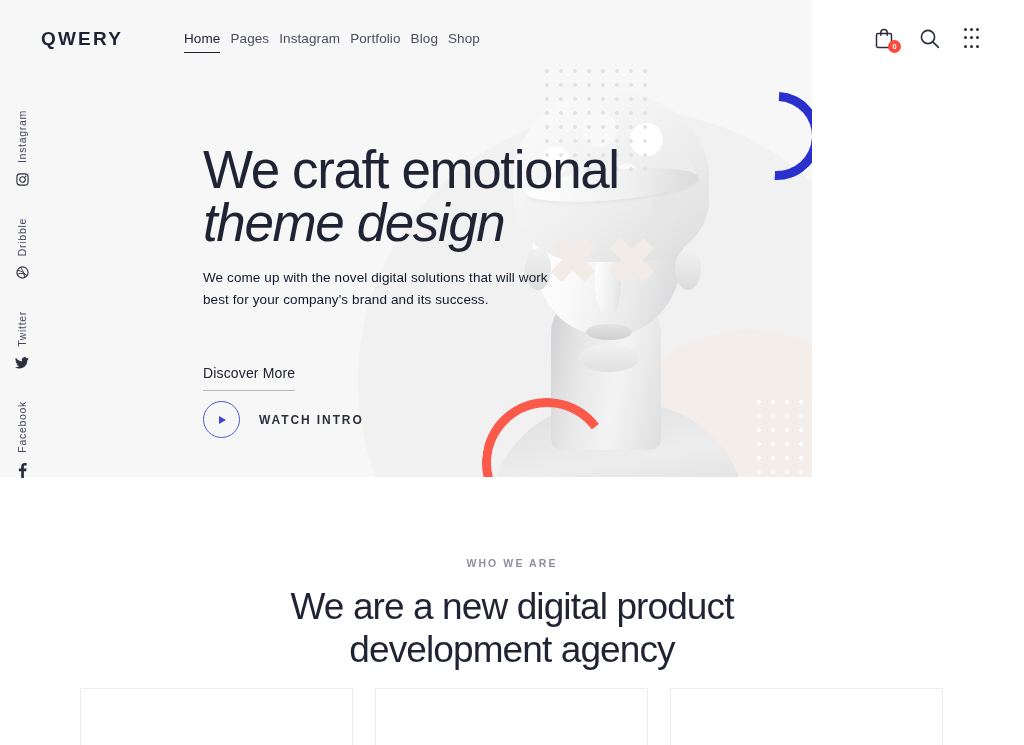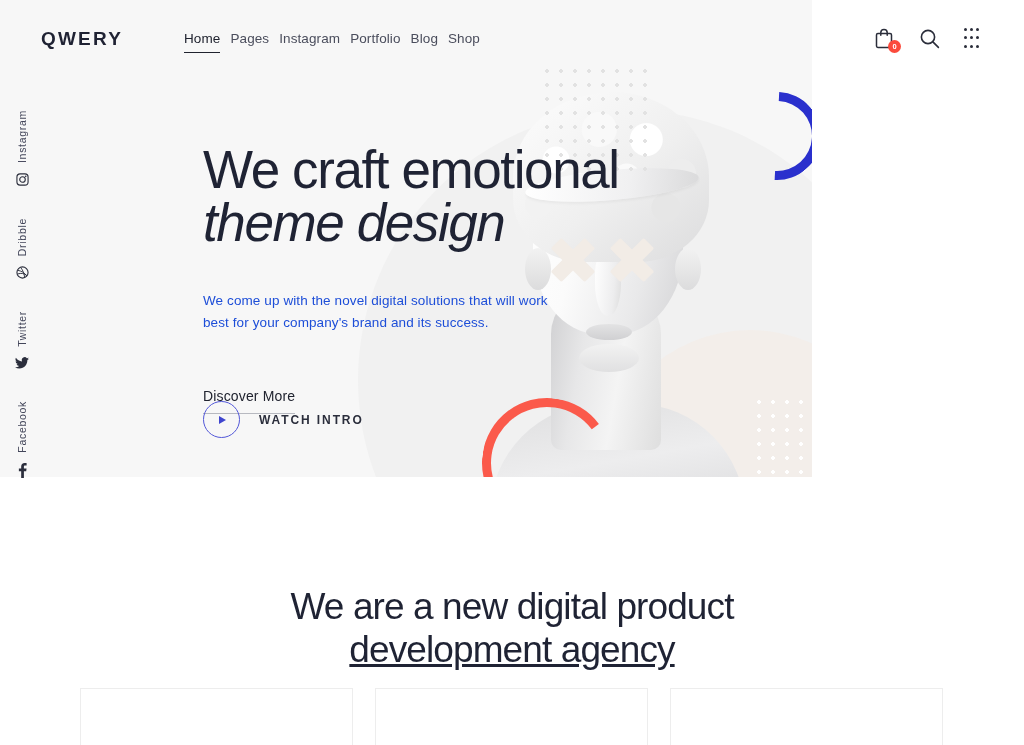--- a/index.html
+++ b/index.html
@@ -168,22 +168,22 @@
   .social-ico { font-size:13px; line-height:1; color:#2b2e3c; }
 
   
   .hero-content { position:absolute; left:203px; top:143px; width:520px; z-index:20; }
   .hero-title {
     font-size:53px; line-height:1.0; font-weight:400;
     letter-spacing:-1.4px; color:#1f2334;
   }
   .hero-title .l2 { display:block;font-style:italic; }
   .hero-sub {
-    margin-top:41px; font-size:13.5px; line-height:1.62;
-    color:#1d4ed8; max-width:370px; letter-spacing:.1px;
+    margin-top:18px; font-size:13.5px; line-height:1.62;
+    color:#0f172a; max-width:370px; letter-spacing:.1px;
   }
   .discover {
     display:inline-block; margin-top:36px;
     font-size:14px; color:#20232f; letter-spacing:.15px;
     padding-bottom:9px; border-bottom:1.4px solid #b7b9c0; cursor:pointer;
   }
   .watch { position:absolute; left:203px; top:401px; display:flex; align-items:center; gap:19px; z-index:20; cursor:pointer; }
   .watch-circle {
     width:37px; height:37px; border-radius:50%;
     border:1.5px solid #5257d8; display:flex; align-items:center; justify-content:center;
@@ -199,21 +199,21 @@
   .section2 { position:absolute; left:0; top:477px; width:1024px; height:268px; background:#fff; }
   .eyebrow {
     position:absolute; left:0; top:80px; width:1024px; text-align:center;
     font-size:10.5px; font-weight:700; letter-spacing:2.1px; color:#8d909c;
   }
   .sec-title {
     position:absolute; left:0; top:108px; width:1024px; text-align:center;
     font-size:37px; line-height:1.17; font-weight:400;
     letter-spacing:-0.9px; color:#1f2334;
   }
-  .sec-title .l2 { display:block;text-decoration:underline; }
+  .sec-title .l2 { display:block; }
 
   
   .cards { position:absolute; left:80px; top:688px; width:864px; display:flex; gap:22px; }
   .card {
     width:273px; height:120px; border:1px solid #ededed; background:#fff;
     position:relative; cursor:pointer;
   }
   .card-icon {
     position:absolute; left:50%; transform:translateX(-50%); bottom:-8px;
     color:#4f54d6; font-size:17px; line-height:1;
@@ -345,20 +345,21 @@
       <span class="social-ico">
         <svg width="9" height="15" viewBox="0 0 9 15" fill="#2b2e3c" aria-hidden="true">
           <path d="M5.9 15V8.2h2.3l.34-2.66H5.9V3.85c0-.77.21-1.3 1.32-1.3h1.4V.18C8.38.14 7.55.05 6.58.05 4.56.05 3.18 1.28 3.18 3.55v2H.87V8.2h2.31V15H5.9z"></path>
         </svg>
       </span>
       <span class="social-label">Facebook</span>
     </a>
   </div>
 
   <div class="section2">
+    <div class="eyebrow">WHO WE ARE</div>
     <h2 class="sec-title">
       <span>We are a new digital product</span>
       <span class="l2">development agency</span>
     </h2>
   </div>
 
   <div class="cards">
     <div class="card">
       
     </div>

